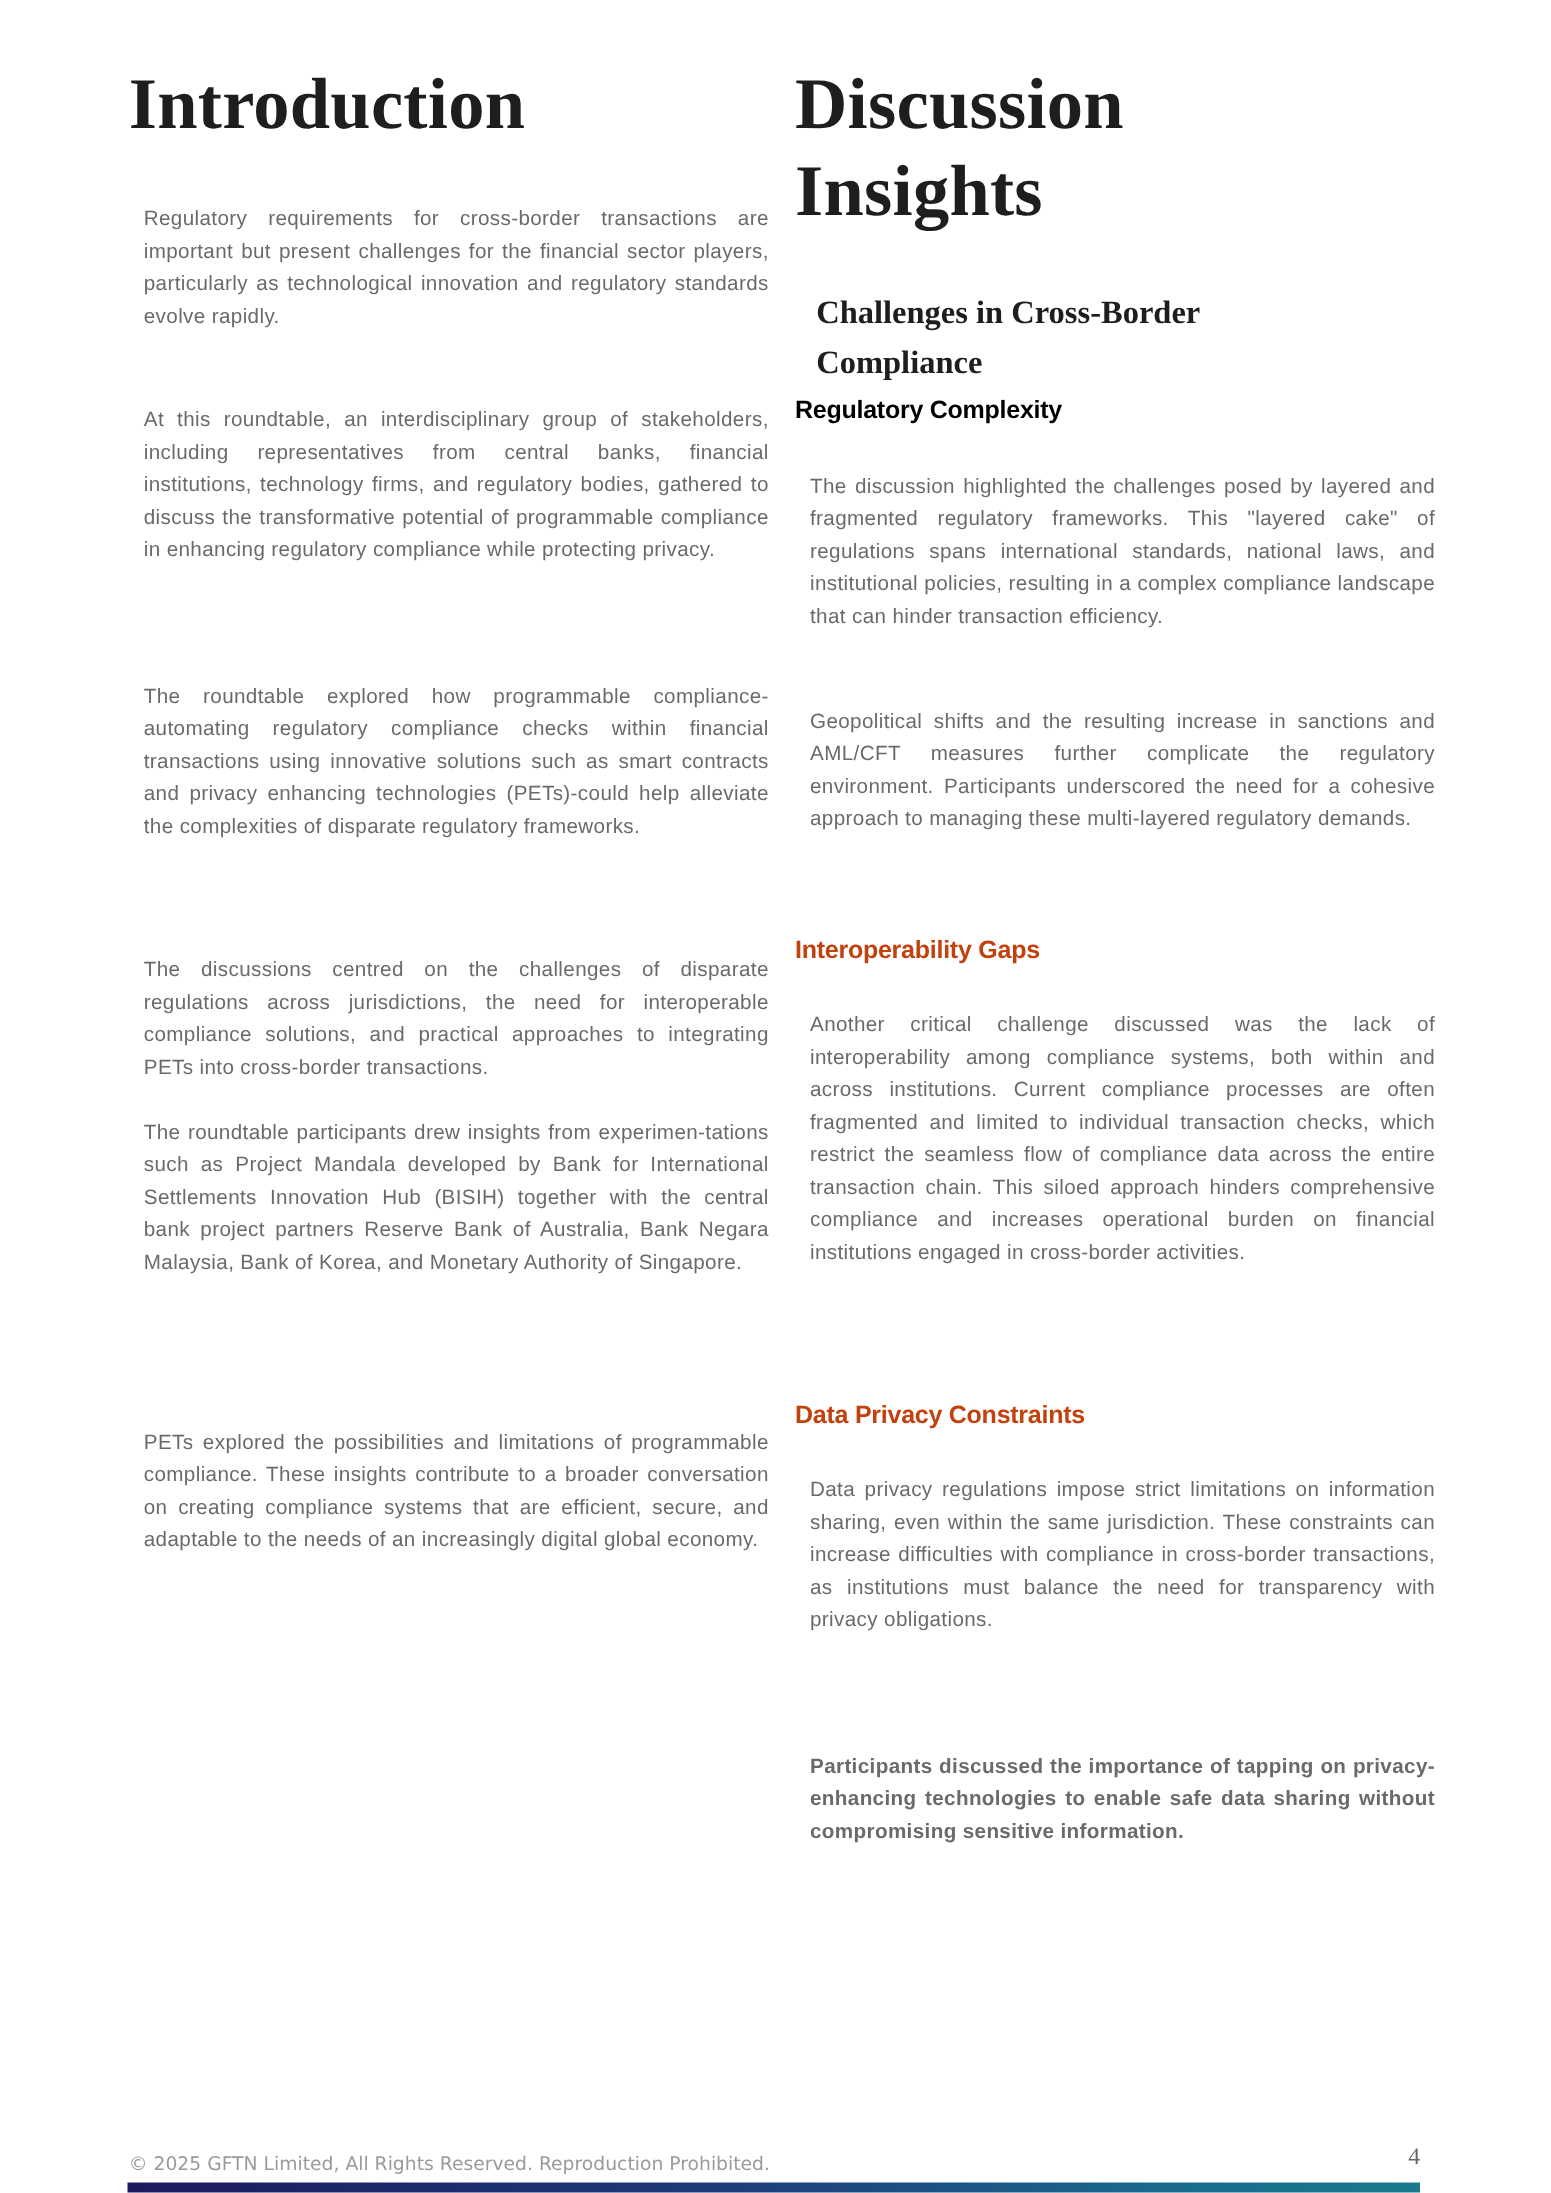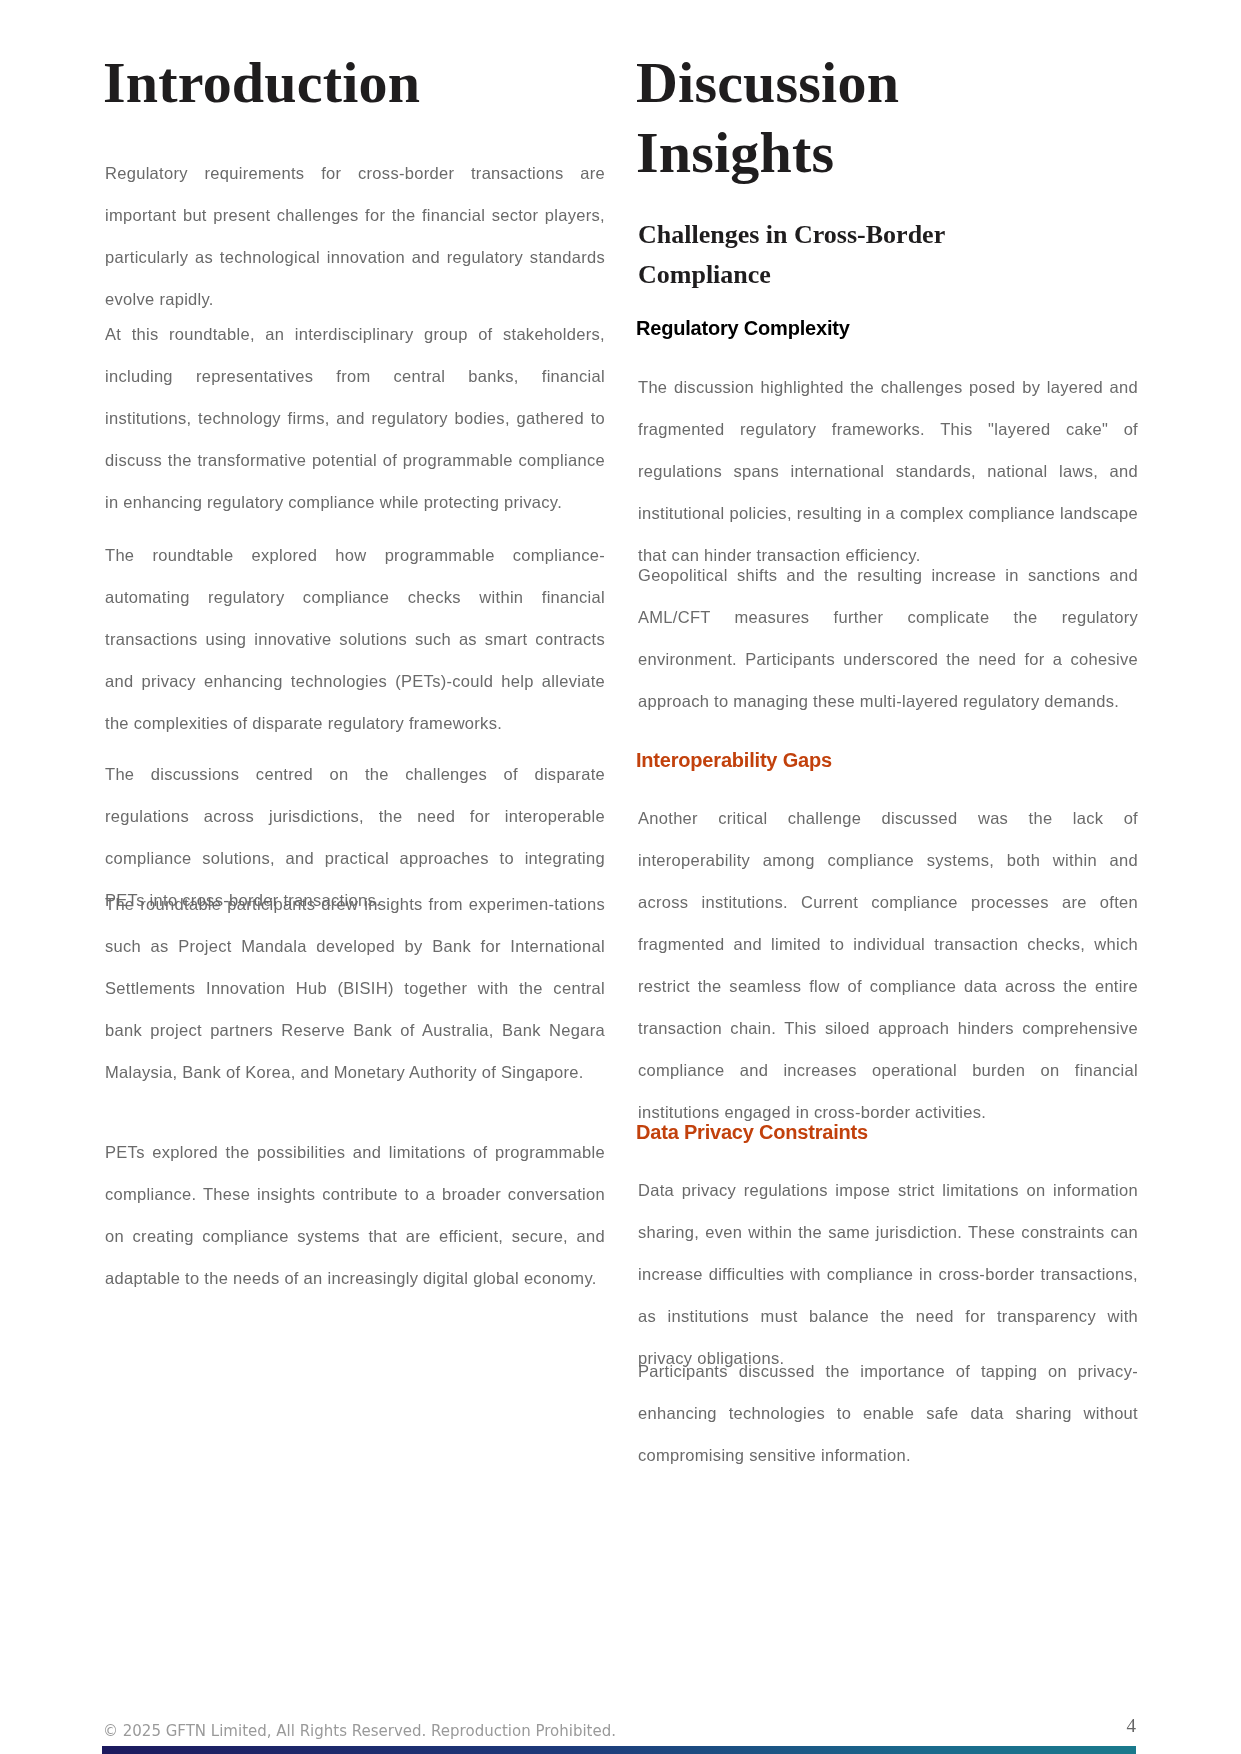--- a/index.html
+++ b/index.html
@@ -11,33 +11,33 @@
       font-family: "Liberation Serif", "DejaVu Serif", serif;
       font-weight: bold; color: #1f1d1e;
       font-size: 58px; line-height: 70px; margin: 0;
       letter-spacing: 0.2px;
     }
     .col-left .h1 { position: absolute; top: 48px; left: 0; white-space: nowrap; }
     .col-right .h1 { position: absolute; top: 48px; left: 0; }
     .h2 {
       font-family: "Liberation Serif", "DejaVu Serif", serif;
       font-weight: bold; color: #1f1d1e;
-      font-size: 26px; line-height: 40px; margin: 2px;
+      font-size: 26px; line-height: 40px; margin: 17px;
     }
     .h3 {
       font-family: "Liberation Sans", "DejaVu Sans", sans-serif;
       font-weight: bold; font-size: 20px; line-height: 26px; margin: 0;
       letter-spacing: -0.2px;
     }
     .h3.muted { color: #000000; }
     .h3.dark { color: #c2410c; }
     .p {
       font-family: "Liberation Sans", "DejaVu Sans", sans-serif;
-      font-size: 16.5px; line-height: 42px; color: #6a6a6a;
-      text-align: justify; margin: 2px; letter-spacing: 0.3px;
+      font-size: 16.5px; line-height: 26px; color: #6a6a6a;
+      text-align: justify; margin: 12px; letter-spacing: 0.3px;
     }
     .abs { position: absolute; left: 0; width: 500px; }
     .footer-text {
       position: absolute; left: 103px; top: 1722px;
       font-family: "DejaVu Sans", sans-serif; font-size: 15px; color: #9a9a9a;
     }
     .page-num {
       position: absolute; right: 105px; top: 1715px;
       font-family: "Liberation Serif", serif; font-size: 19px; color: #666;
     }
@@ -67,18 +67,18 @@
 
   <h3 class="h3 muted abs" style="top:315px;">Regulatory Complexity</h3>
   <p class="p abs" style="top:364px;">The discussion highlighted the challenges posed by layered and fragmented regulatory frameworks. This "layered cake" of regulations spans international standards, national laws, and institutional policies, resulting in a complex compliance landscape that can hinder transaction efficiency.</p>
   <p class="p abs" style="top:552px;">Geopolitical shifts and the resulting increase in sanctions and AML/CFT measures further complicate the regulatory environment. Participants underscored the need for a cohesive approach to managing these multi-layered regulatory demands.</p>
 
   <h3 class="h3 dark abs" style="top:747px;">Interoperability Gaps</h3>
   <p class="p abs" style="top:795px;">Another critical challenge discussed was the lack of interoperability among compliance systems, both within and across institutions. Current compliance processes are often fragmented and limited to individual transaction checks, which restrict the seamless flow of compliance data across the entire transaction chain. This siloed approach hinders comprehensive compliance and increases operational burden on financial institutions engaged in cross-border activities.</p>
 
   <h3 class="h3 dark abs" style="top:1119px;">Data Privacy Constraints</h3>
   <p class="p abs" style="top:1167px;">Data privacy regulations impose strict limitations on information sharing, even within the same jurisdiction. These constraints can increase difficulties with compliance in cross-border transactions, as institutions must balance the need for transparency with privacy obligations.</p>
-  <p class="p abs" style="top:1348px;">Participants discussed the importance of tapping on privacy-enhancing technologies to enable safe data sharing without compromising sensitive information.</p>
+  <p class="p abs" style="top:1388px;font-weight:bold;">Participants discussed the importance of tapping on privacy-enhancing technologies to enable safe data sharing without compromising sensitive information.</p>
 </div>
 
 <div class="footer-text">© 2025 GFTN Limited, All Rights Reserved. Reproduction Prohibited.</div>
 <div class="page-num">4</div>
 <div class="footer-bar"></div>
 
 </body></html>

